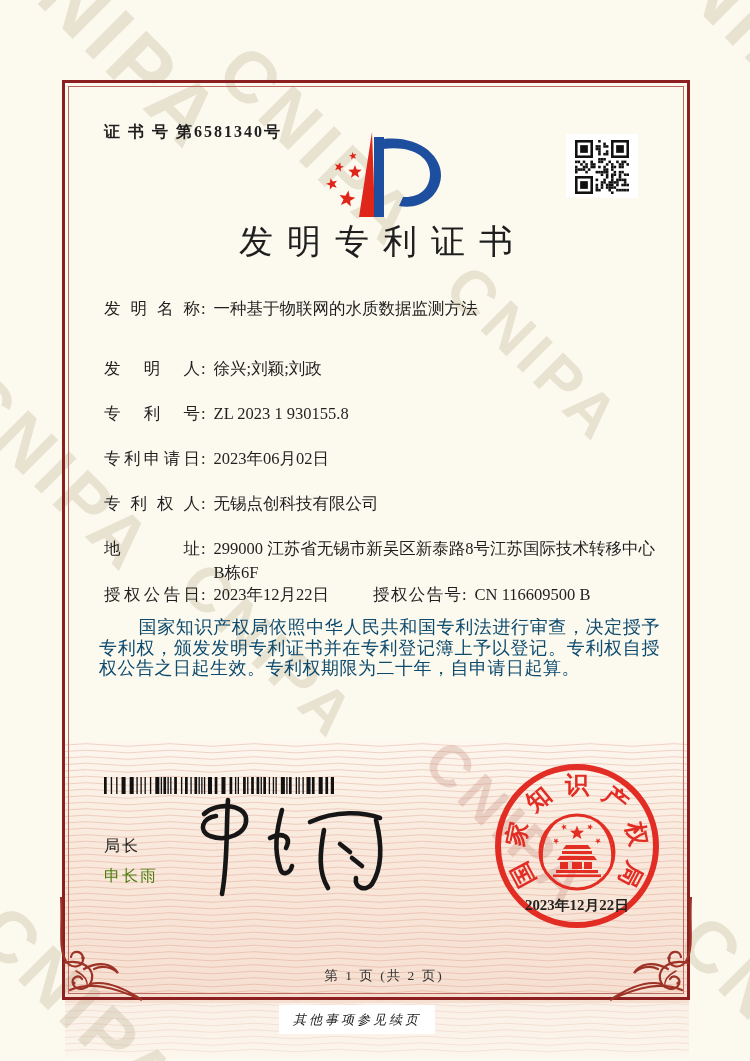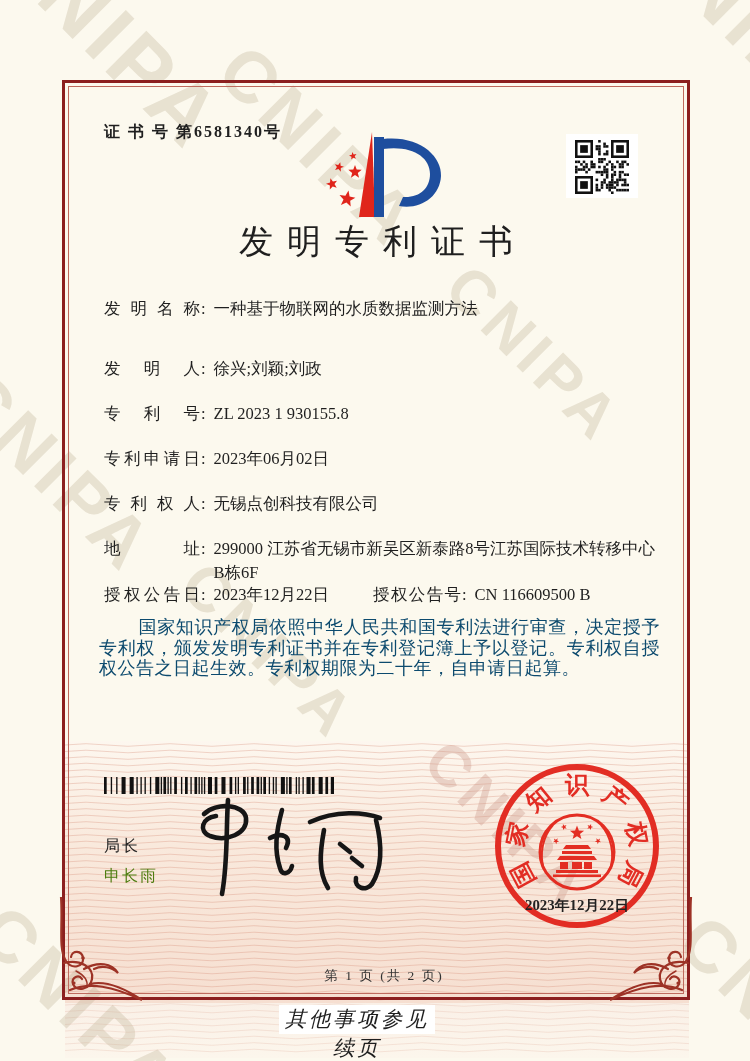--- a/index.html
+++ b/index.html
@@ -56,21 +56,21 @@
   .seal .arc-char{font-size:24px;font-weight:bold;font-family:"Liberation Serif",serif;}
   .seal .seal-date{font-size:14px;font-weight:bold;font-family:"Liberation Serif",serif;fill:#1a1a1a;}
 
   .flourish{position:absolute;z-index:3;}
   .flourish.left{left:54px;top:897px;}
   .flourish.right{left:606px;top:897px;transform:scaleX(-1);}
 
   .pagefoot{position:absolute;left:70px;top:967px;width:628px;text-align:center;
       font-size:13.5px;letter-spacing:2px;z-index:3;color:#333;}
   .note{position:absolute;left:279px;top:1005px;width:156px;height:29px;background:#ffffff;
-      text-align:center;line-height:29px;font-size:21px;font-style:italic;letter-spacing:3px;z-index:3;}
+      text-align:center;line-height:29px;font-size:13px;font-style:italic;letter-spacing:3px;z-index:3;}
 </style>
 </head>
 <body>
 
 <div class="page">
 
   <div class="band-upper"></div>
   <div class="band-lower"></div>
   <svg class="band-waves" width="624" height="317" id="waves-svg">
       <path d="M0 4.0 q21 -2.6 42 0 t42 0 t42 0 t42 0 t42 0 t42 0 t42 0 t42 0 t42 0 t42 0 t42 0 t42 0 t42 0 t42 0 t42 0" fill="none" stroke="#d2846e" stroke-width="0.8" stroke-opacity="0.40"></path>

